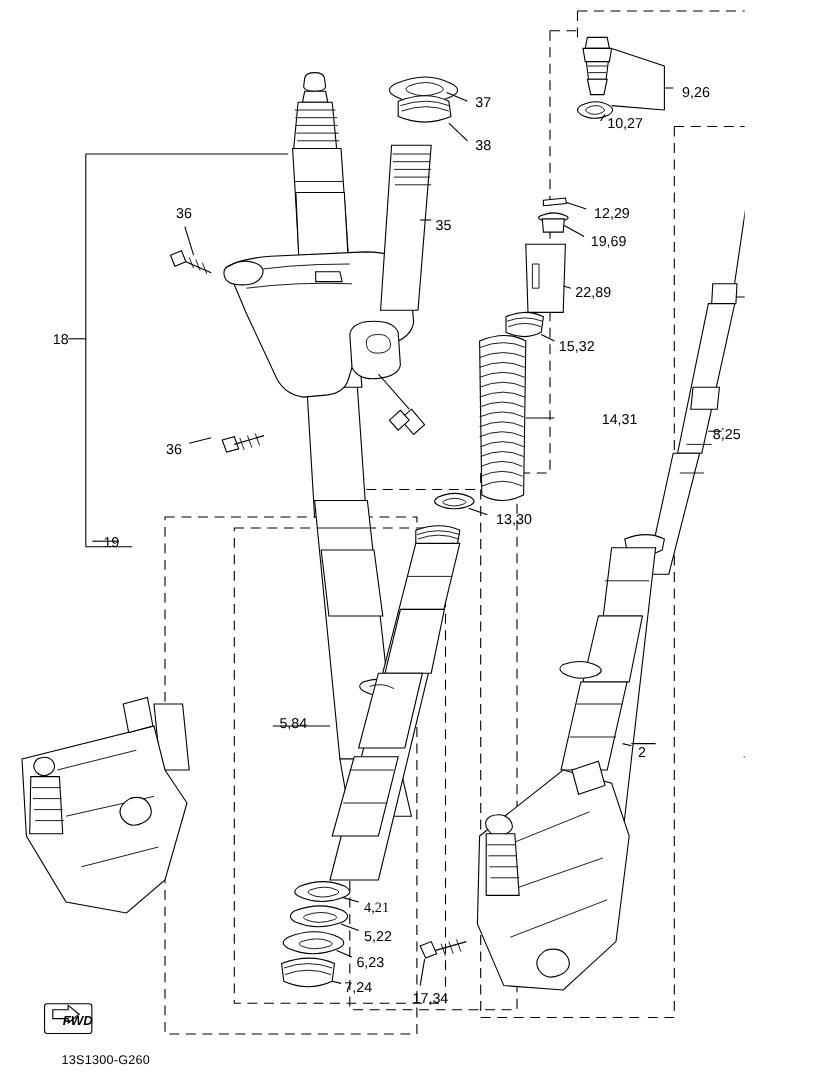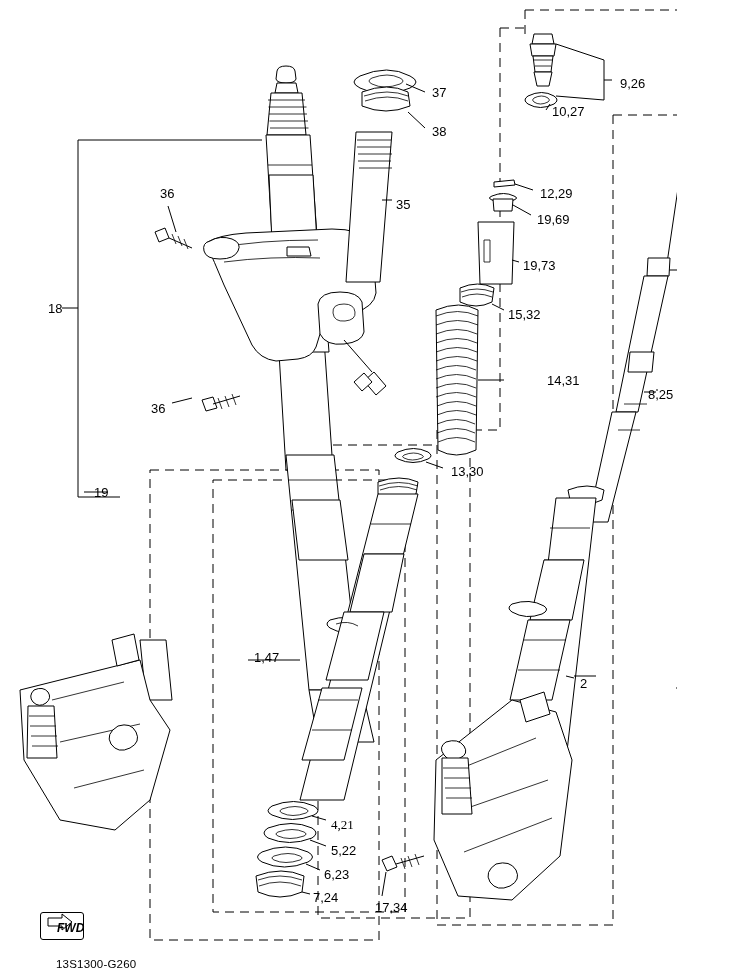--- a/index.html
+++ b/index.html
@@ -292,29 +292,29 @@
   </svg>
 
   <div class="callout" style="left:432px; top:86px;">37</div>
   <div class="callout" style="left:432px; top:125px;text-align:center;">38</div>
   <div class="callout" style="left:620px; top:77px;">9,26</div>
   <div class="callout" style="left:552px; top:105px;">10,27</div>
   <div class="callout" style="left:160px; top:187px;">36</div>
   <div class="callout" style="left:396px; top:198px;">35</div>
   <div class="callout" style="left:540px; top:187px;">12,29</div>
   <div class="callout" style="left:537px; top:213px;">19,69</div>
-  <div class="callout" style="left:523px; top:259px;">19,73</div>
+  <div class="callout" style="left:523px; top:259px;">22,89</div>
   <div class="callout" style="left:48px; top:302px;">18</div>
   <div class="callout" style="left:508px; top:308px;">15,32</div>
   <div class="callout" style="left:511px; top:374px;margin-left:36px;">14,31</div>
   <div class="callout" style="left:151px; top:402px;">36</div>
   <div class="callout" style="left:648px; top:388px;">8,25</div>
   <div class="callout" style="left:451px; top:465px;">13,30</div>
   <div class="callout" style="left:94px; top:486px;">19</div>
-  <div class="callout" style="left:254px; top:651px;">1,47</div>
+  <div class="callout" style="left:254px; top:651px;">5,84</div>
   <div class="callout" style="left:580px; top:677px;">2</div>
   <div class="callout" style="left:680px; top:690px;">1</div>
   <div class="callout" style="left:331px; top:818px;font-family:Liberation Serif, serif;">4,21</div>
   <div class="callout" style="left:331px; top:844px;">5,22</div>
   <div class="callout" style="left:324px; top:868px;">6,23</div>
   <div class="callout" style="left:313px; top:891px;">7,24</div>
   <div class="callout" style="left:375px; top:901px;">17,34</div>
 
   <div class="fwd-box" style="left:40px; top:912px;"></div>
   <div class="fwd-label" style="left:57px; top:921px;">FWD</div>

